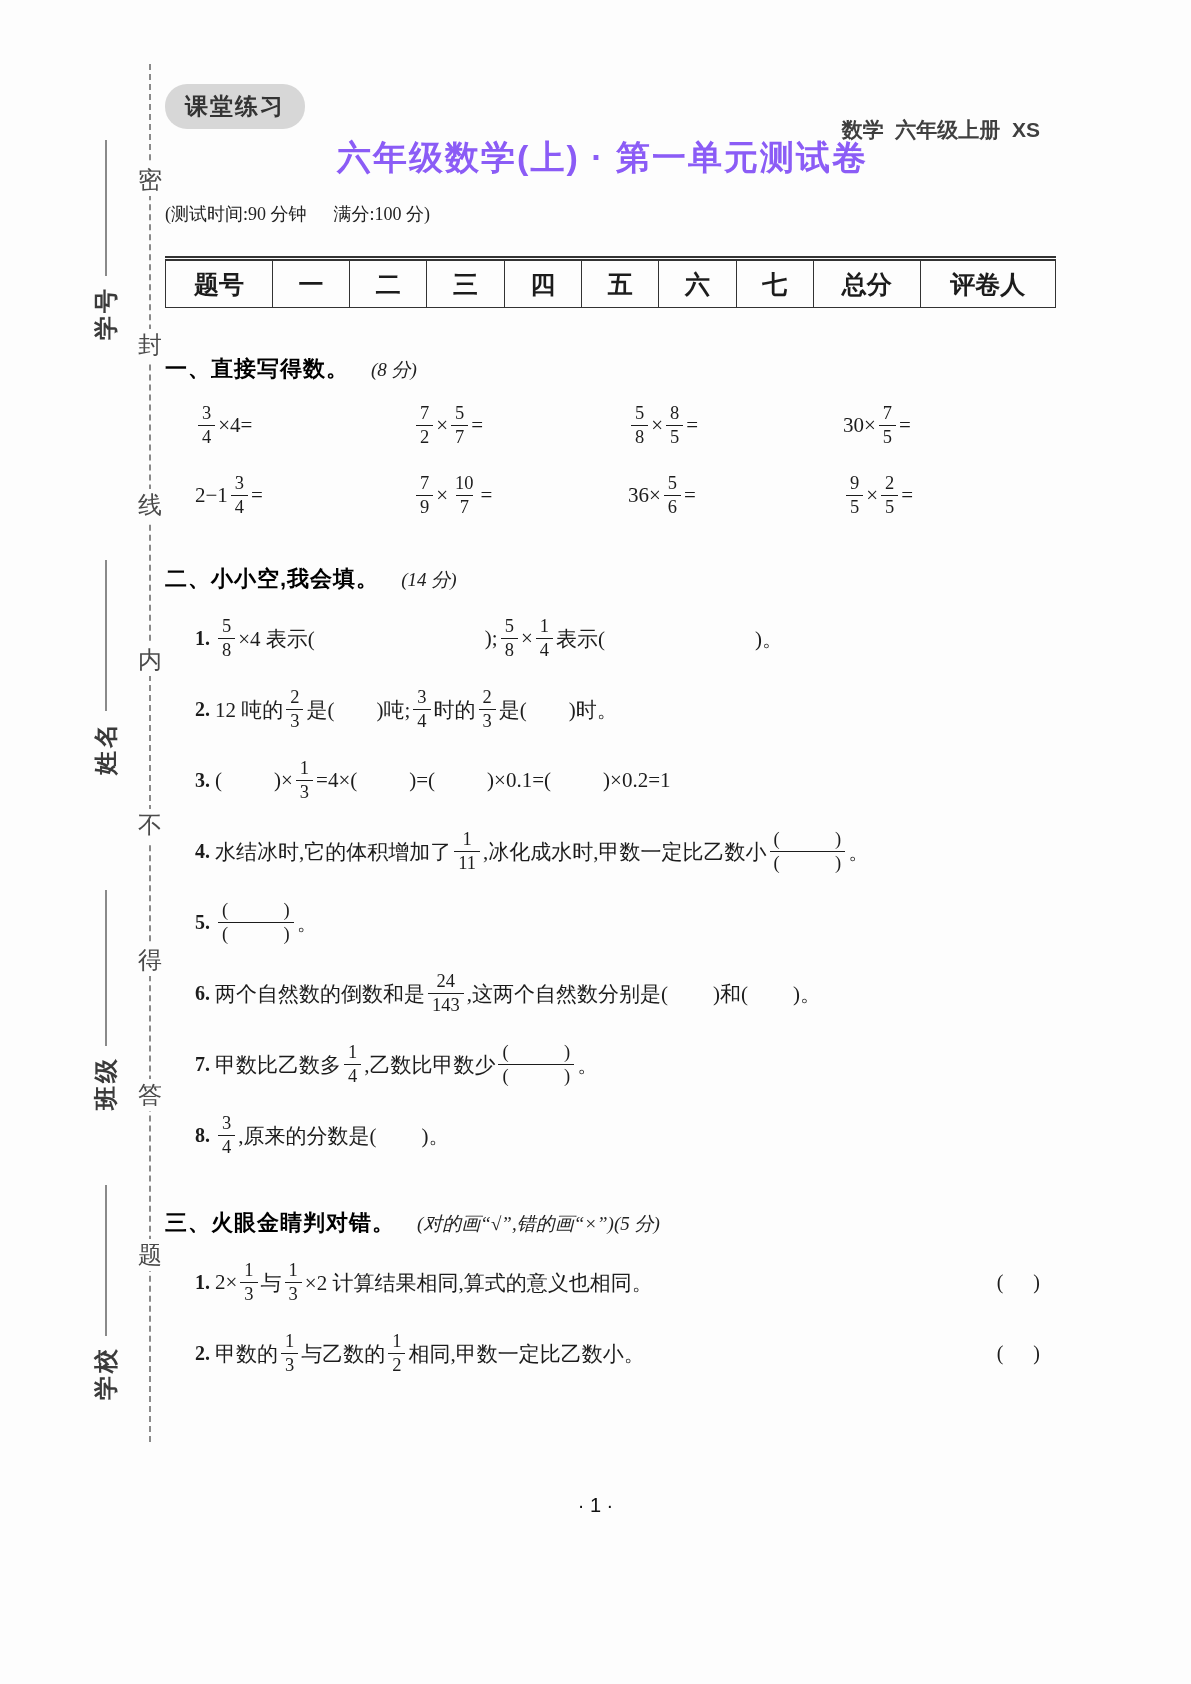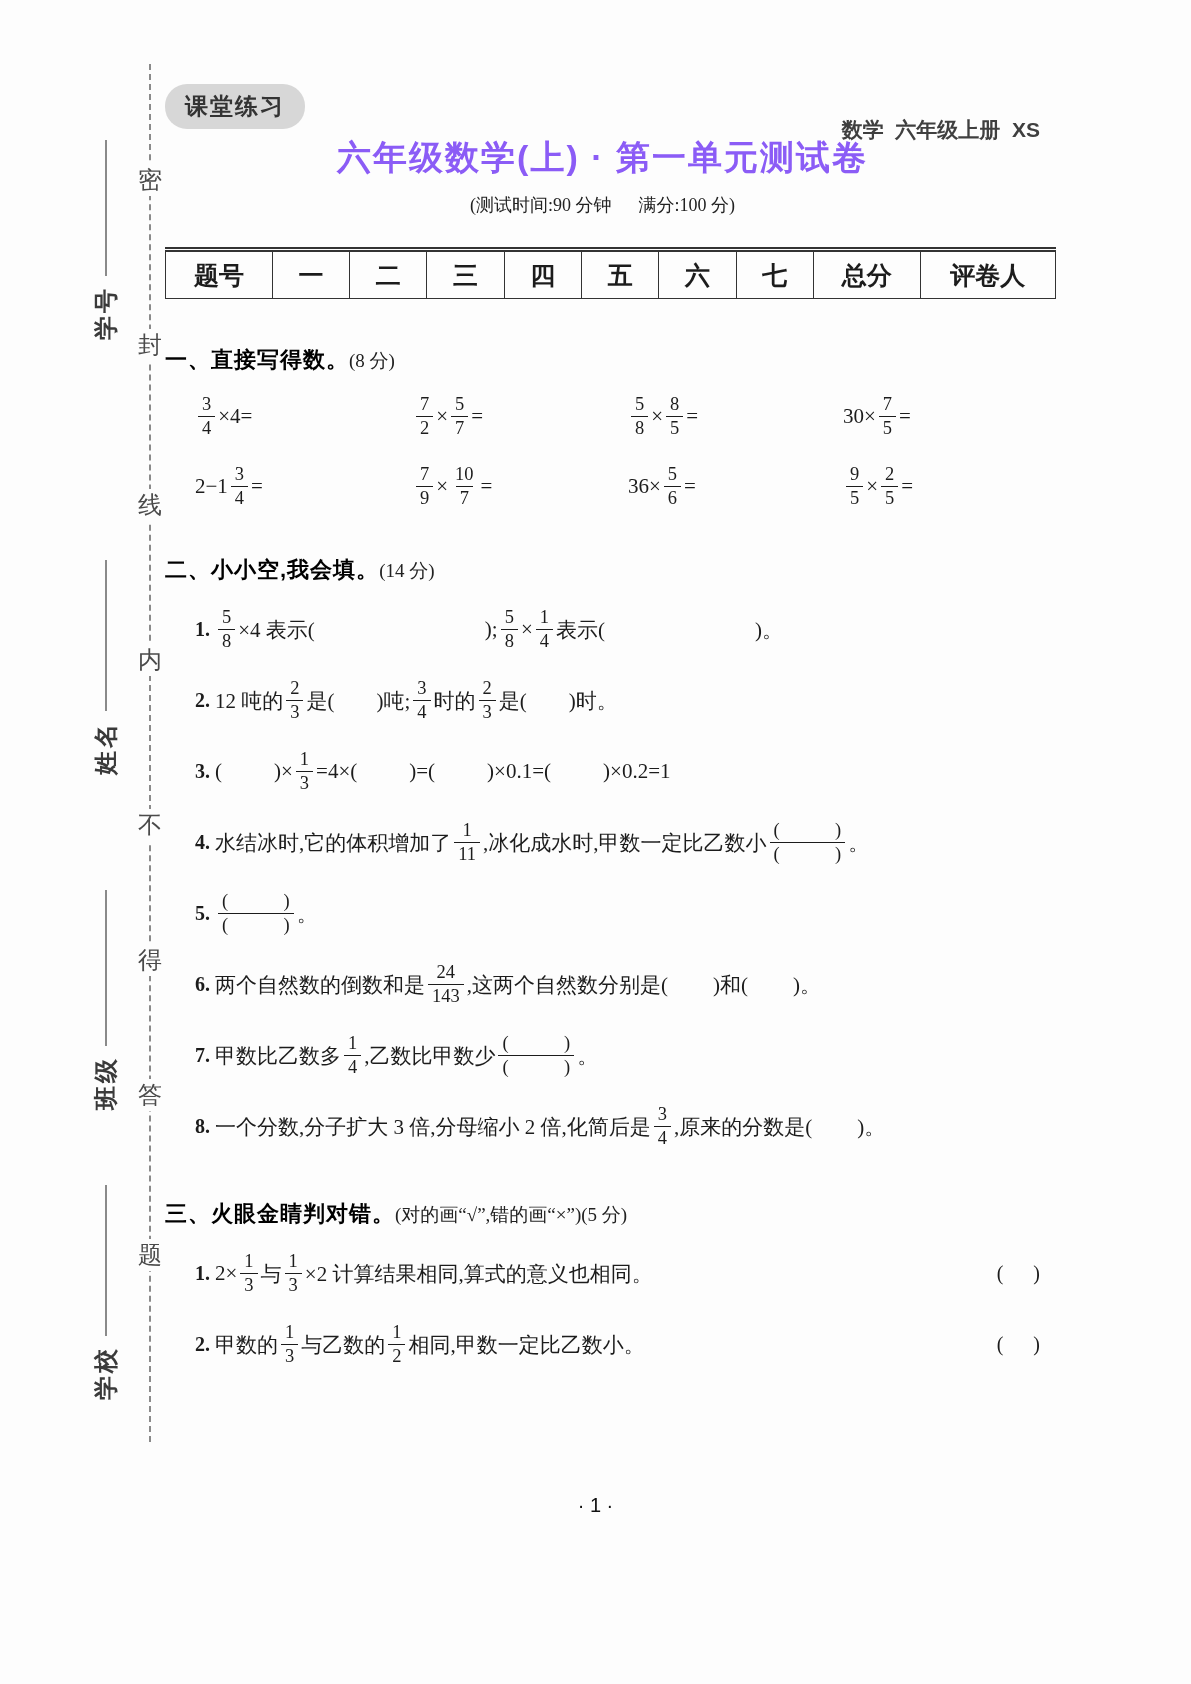--- a/index.html
+++ b/index.html
@@ -41,41 +41,41 @@
     background:#d7d7d7;color:#333;border-radius:22px;
     padding:7px 20px;font-size:23px;font-weight:600;
     font-family:"Liberation Sans","DejaVu Sans",sans-serif;letter-spacing:2px;
   }
   .paper-title{
     margin-top:6px;text-align:center;
     font-family:"Liberation Sans","DejaVu Sans",sans-serif;
     font-weight:bold;font-size:34px;color:#8b5cf6;letter-spacing:2px;
   }
   .paper-subtitle{
-    margin-top:12px;text-align:center;font-size:18px;color:#222;white-space:pre;
+    margin-top:21px;text-align:left;font-size:18px;color:#222;white-space:pre;
   }
   
   table.score{
     margin-top:30px;width:891px;border-collapse:collapse;
     border:1.6px solid #333;border-top:5px double #333;
     font-size:25px;
   }
   table.score th,table.score td{
     border:1.4px solid #333;text-align:center;padding:0;
   }
   table.score th{height:46px;font-family:"Liberation Sans","DejaVu Sans",sans-serif;font-weight:600;}
   table.score td{height:42px;}
   td.score-label{font-family:"Liberation Sans","DejaVu Sans",sans-serif;font-weight:600;}
   
   .sec-head{margin-top:46px;display:flex;align-items:baseline;}
   .sec-title{
     font-family:"Liberation Sans","DejaVu Sans",sans-serif;
     font-weight:bold;font-size:22px;color:#000;letter-spacing:1px;
   }
-  .sec-note{font-size:19px;color:#222;margin-left:0;white-space:pre;}
+  .sec-note{font-size:19px;color:#222;margin-left:22px;white-space:pre;font-style:italic;}
   .calc-grid{display:grid;grid-template-columns:218px 215px 215px 1fr;padding-left:30px;}
   .calc-grid.row1{margin-top:20px;}
   .calc-grid.row2{margin-top:26px;}
   .qline{
     display:flex;align-items:center;font-size:20px;
     margin-top:19px;padding-left:30px;min-height:52px;
   }
   .qnum{font-weight:bold;margin-right:5px;white-space:pre;}
   .judge-answer{margin-left:auto;white-space:pre;font-size:20px;}
   
@@ -376,21 +376,20 @@
         <span class="frac">
           <span class="fn">(            )</span>
           <span class="fd">(            )</span>
         </span>
         <span class="tk">。</span>
       </span>
   </div>
   <div class="qline">
     <span class="qnum">8.</span>
     <span class="mline">
-        <span class="tk">一个分数,分子扩大 3 倍,分母缩小 2 倍,化简后是</span>
         <span class="frac">
           <span class="fn">3</span>
           <span class="fd">4</span>
         </span>
         <span class="tk">,原来的分数是(</span>
         <span class="gap" style="width: 45px;"></span>
         <span class="tk">)。</span>
       </span>
   </div>
 

